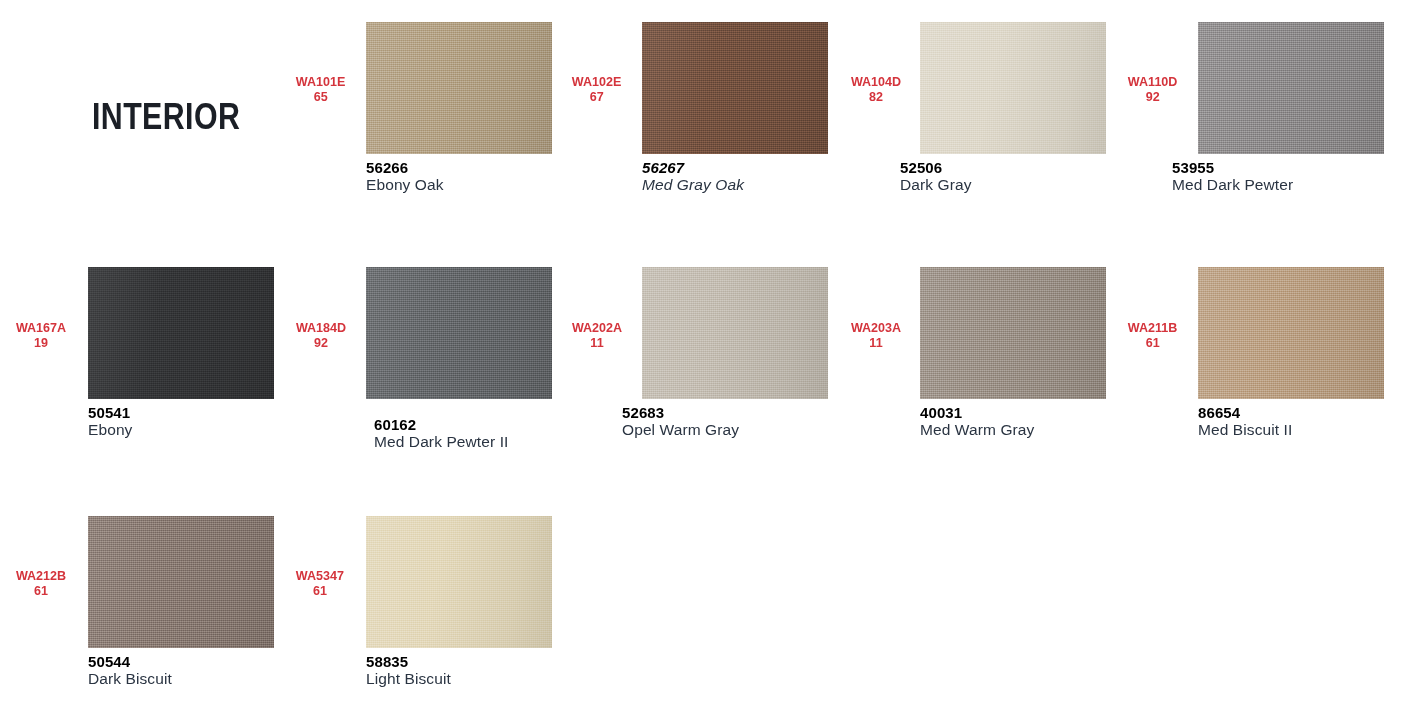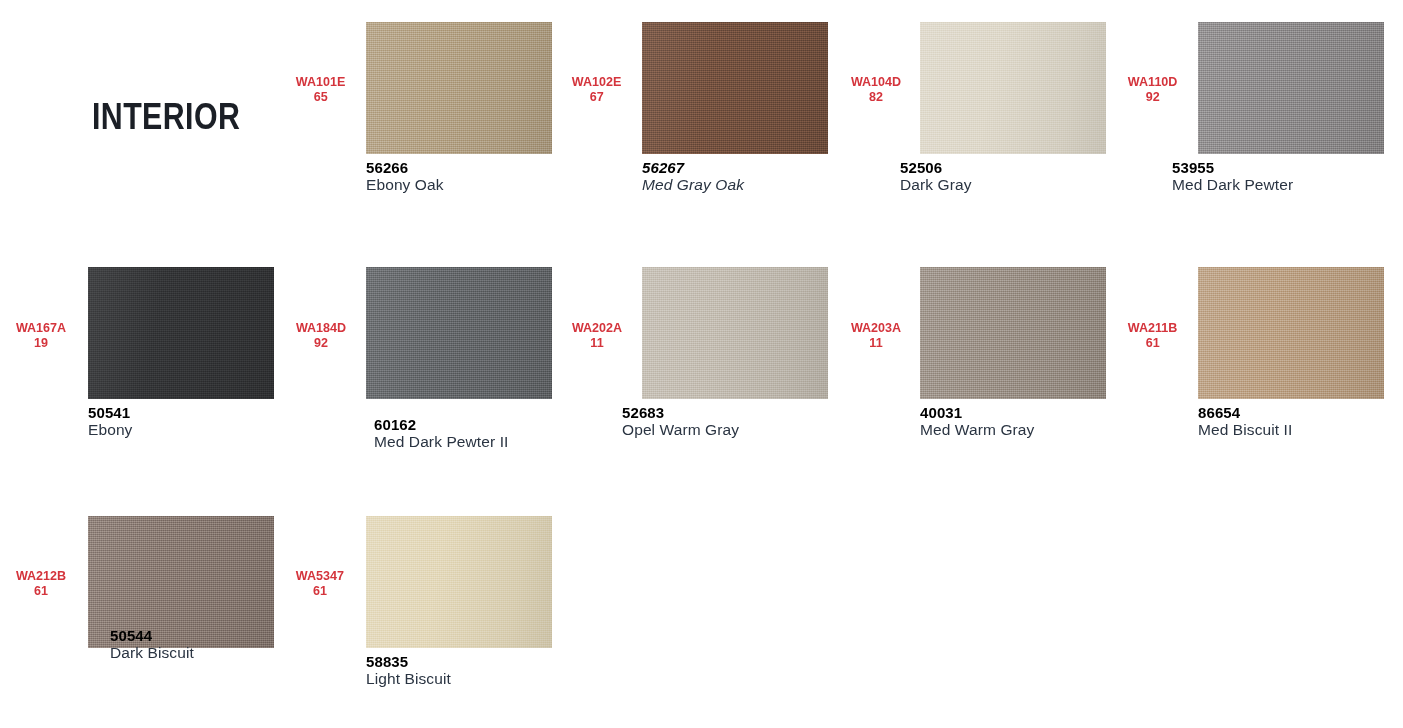--- a/index.html
+++ b/index.html
@@ -244,21 +244,21 @@
       </div>
       <div class="cell">
         <div class="code" style="left: 14px; top: 568px; color: rgb(212, 52, 60);">
           <span class="code-id">WA212B</span>
           <span class="code-num">61</span>
         </div>
         <div class="chip" style="left: 88px; top: 516px; background: rgb(137, 122, 114);">
           <div class="tex"></div>
           <div class="shade"></div>
         </div>
-        <div class="caption" style="left: 88px; top: 628px; margin-left: 22px;">
+        <div class="caption" style="left: 88px; top: 654px;">
           <span class="cap-num">50544</span>
           <span class="cap-name">Dark Biscuit</span>
         </div>
       </div>
       <div class="cell">
         <div class="code" style="left: 294px; top: 568px; color: rgb(212, 52, 60);">
           <span class="code-id">WA5347</span>
           <span class="code-num">61</span>
         </div>
         <div class="chip" style="left: 366px; top: 516px; background: rgb(227, 216, 186);">

